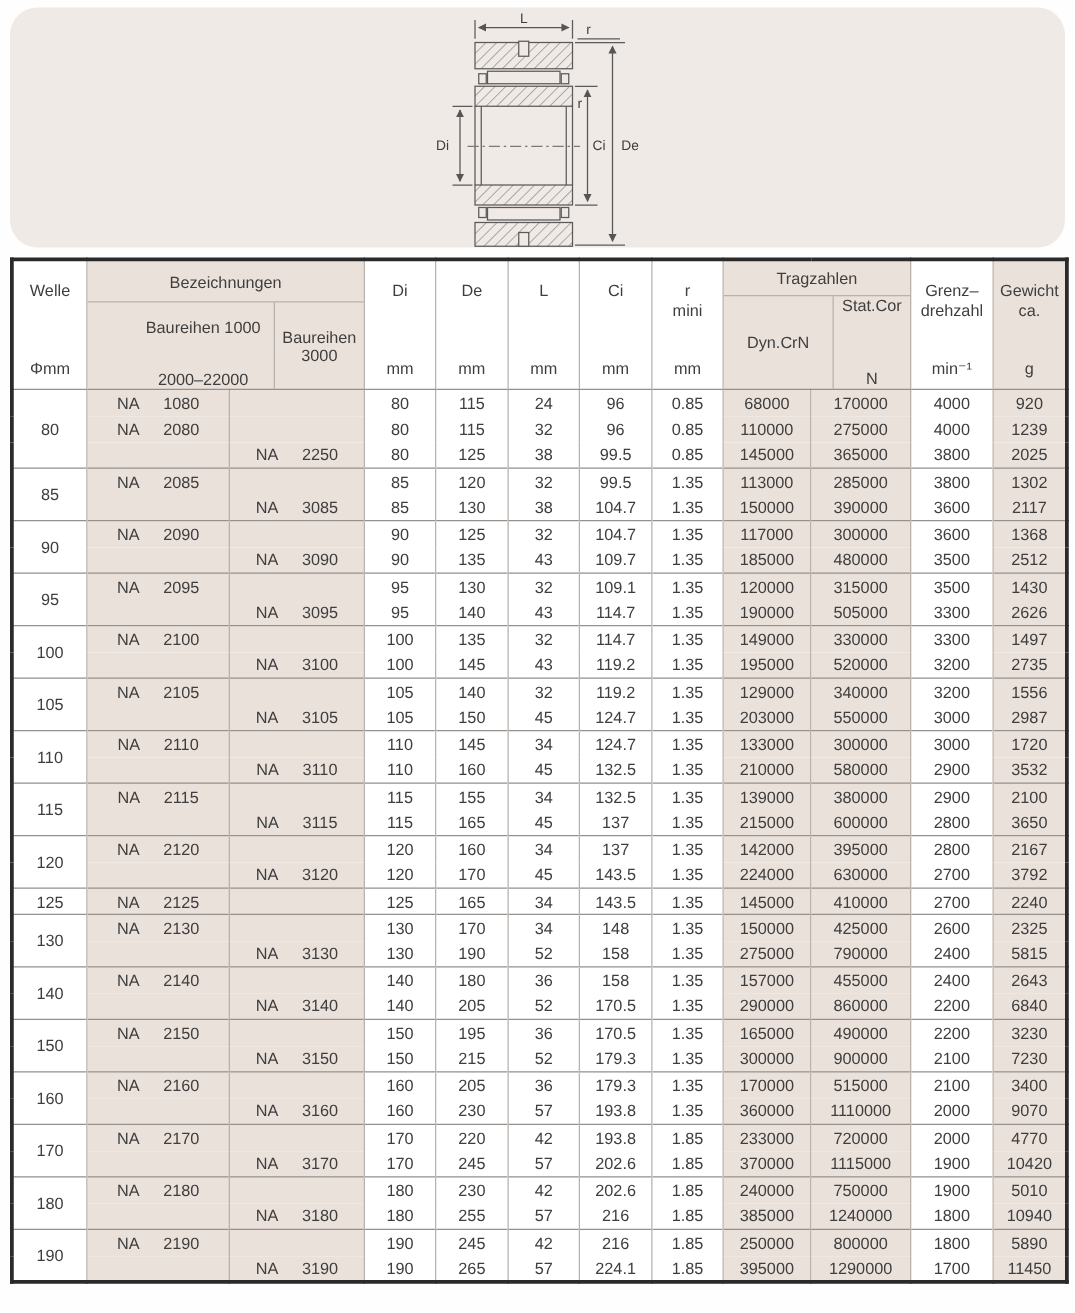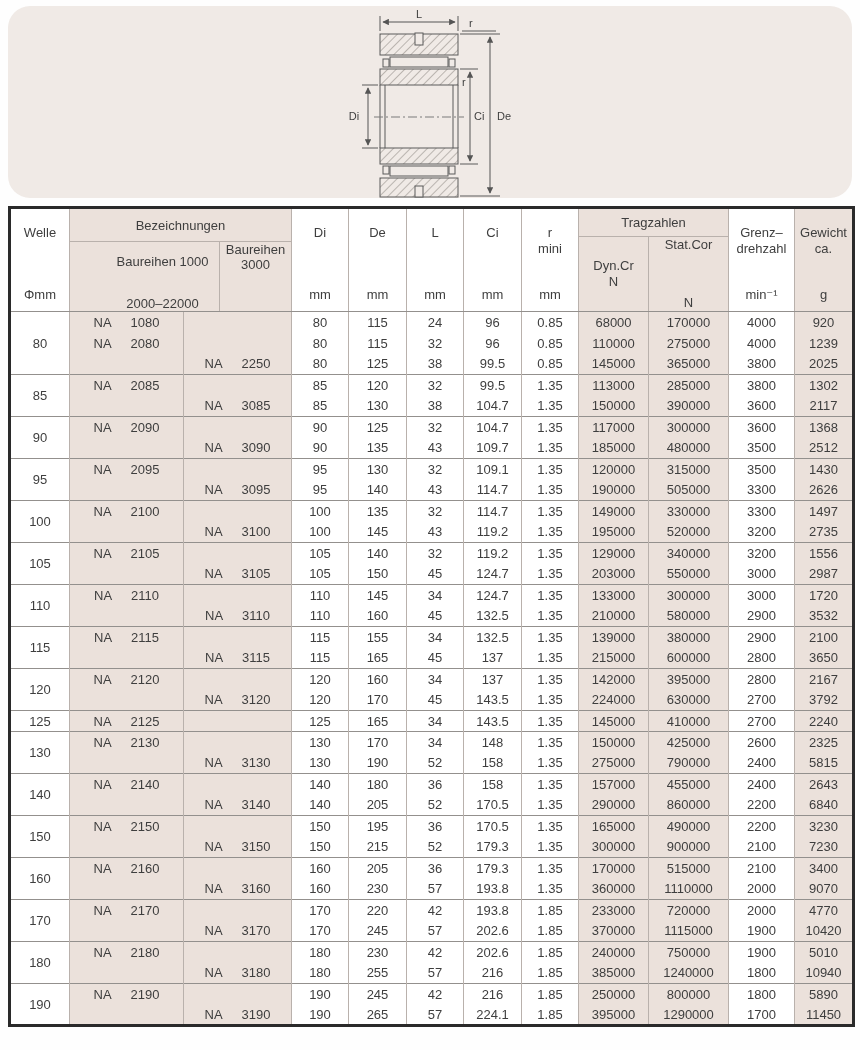--- a/index.html
+++ b/index.html
@@ -62,30 +62,30 @@
   .bezw{height:102px;display:flex;flex-direction:column;}
   .bez-top{
     height:33px;display:flex;align-items:center;justify-content:center;
     border-bottom:1px solid #b9b1ac;box-sizing:border-box;
   }
   .bez-bot{display:flex;flex:1;}
   .bez-a{
     width:114px;box-sizing:border-box;border-right:1px solid #b9b1ac;
     display:flex;flex-direction:column;align-items:center;justify-content:flex-end;gap:27px;margin-left:36px;
   }
-  .bez-b{flex:1;display:flex;justify-content:center;}
+  .bez-b{flex:1;display:flex;align-items:center;justify-content:center;}
   .tragw{height:102px;display:flex;flex-direction:column;}
   .trag-top{
     height:64px;display:flex;align-items:center;justify-content:center;
     border-bottom:1px solid #b9b1ac;box-sizing:border-box;
   }
   .trag-bot{display:flex;flex:1;}
   .trag-a{
-    width:70px;box-sizing:border-box;border-right:1px solid #b9b1ac;
-    display:flex;flex-direction:column;align-items:center;justify-content:center;line-height:16px;
+    width:88px;box-sizing:border-box;border-right:1px solid #b9b1ac;
+    display:flex;flex-direction:row;align-items:center;justify-content:center;line-height:16px;
   }
   .trag-b{flex:1;display:flex;flex-direction:column;align-items:center;justify-content:center;line-height:16px;gap:42px;}
 </style>
 </head>
 <body>
 
 <div class="panel">
   <svg class="diagram" width="234" height="190" viewBox="0 0 234 190">
     <defs>
       <pattern id="hatch" patternUnits="userSpaceOnUse" width="6" height="6" patternTransform="rotate(45)">

